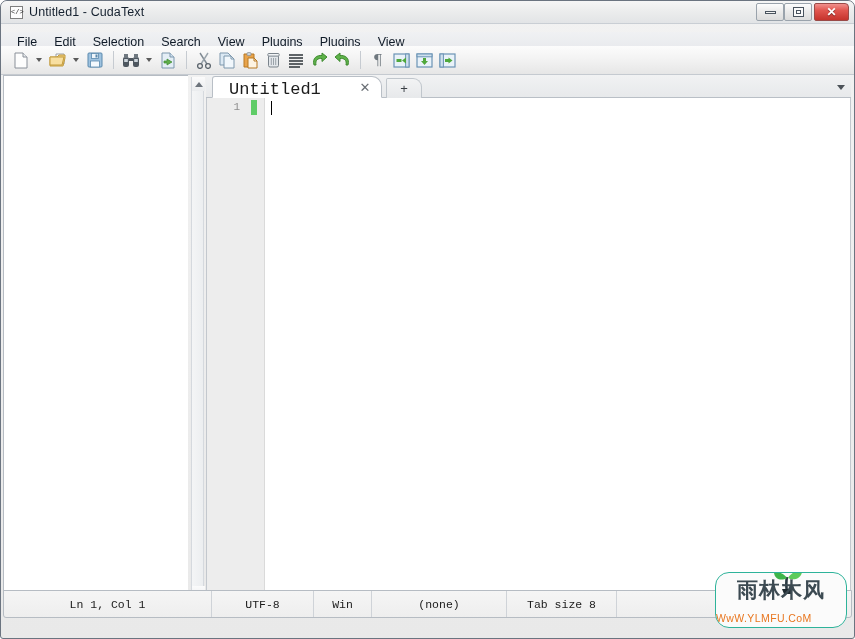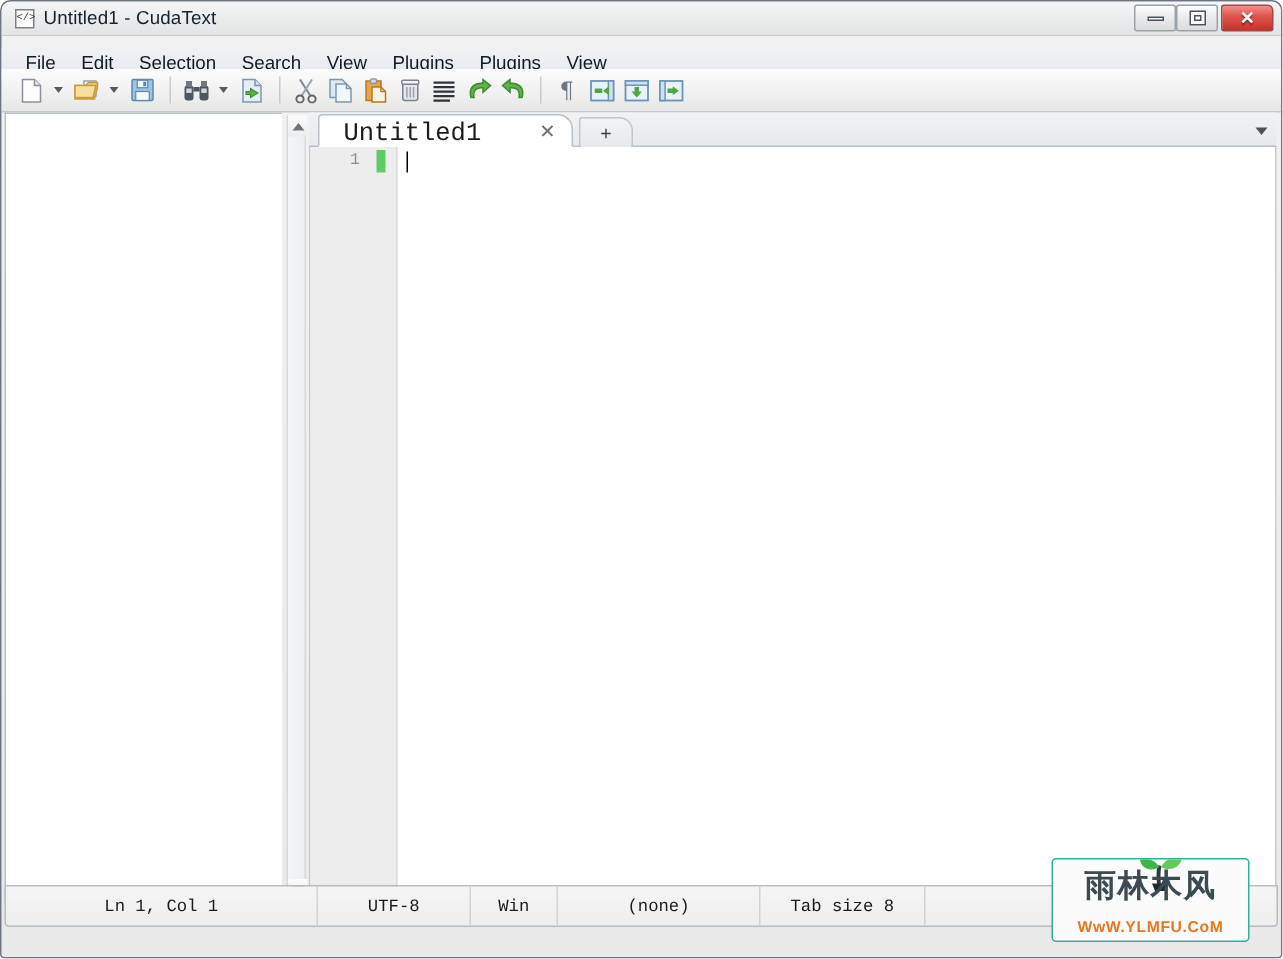--- a/index.html
+++ b/index.html
@@ -190,33 +190,33 @@
   }
   #sb-caret { width:208px; }
   #sb-enc   { width:102px; }
   #sb-eol   { width:58px;  }
   #sb-lex   { width:135px; }
   #sb-tab   { width:110px; }
   #sb-rest  { flex:1; border-right:none; }
 
   
   #watermark {
-    position:absolute; right:21px; bottom:10px; width:132px; height:56px;
-    background:#fbfbfb; border:1px solid #2eb39a; border-radius:3px;
+    position:absolute; right:7px; bottom:10px; width:132px; height:56px;
+    background:#fbfbfb; border:1px solid #2eb39a; border-radius:14px;
     overflow:hidden;
   }
   #wm-chars {
     position:absolute; left:0; top:4px; width:100%;
     text-align:center; font-size:21px; font-weight:bold; color:#3c4a52;
     font-family:"DejaVu Sans", sans-serif; letter-spacing:1px;
     line-height:26px;
   }
   #wm-url {
     position:absolute; left:0; bottom:3px; width:100%;
-    text-align:center; font-size:10.5px; font-weight:bold; color:#e8761f;
+    font-size:10.5px; font-weight:normal; color:#e8761f;
     font-family:"Liberation Sans", sans-serif; letter-spacing:.4px;
   }
   #wm-leaf { position:absolute; left:57px; top:-4px; }
 </style>
 </head>
 <body>
 
 <div id="app">
 
   <div id="titlebar">

